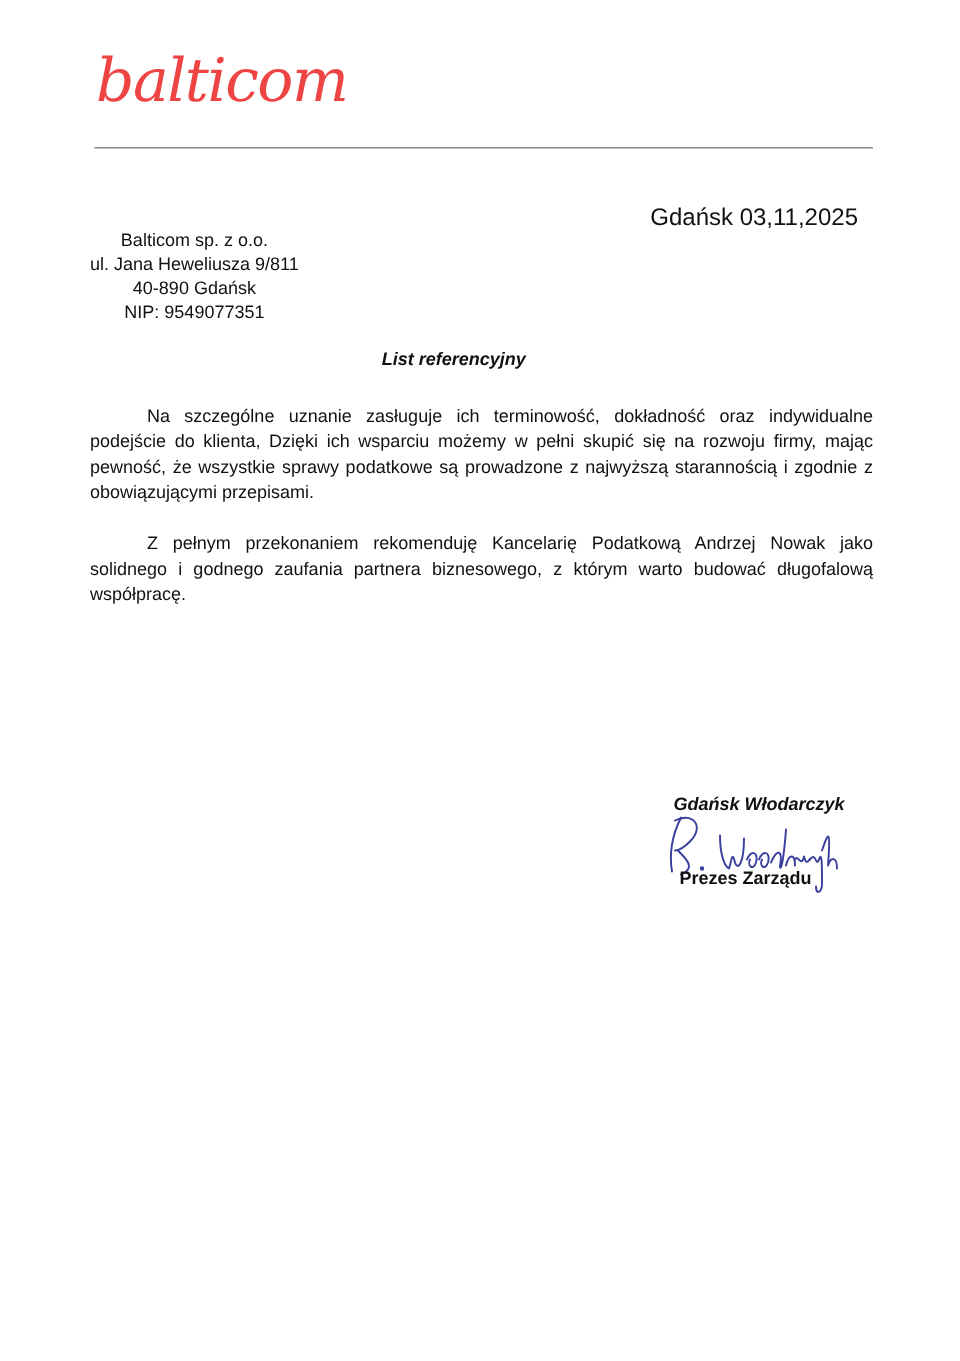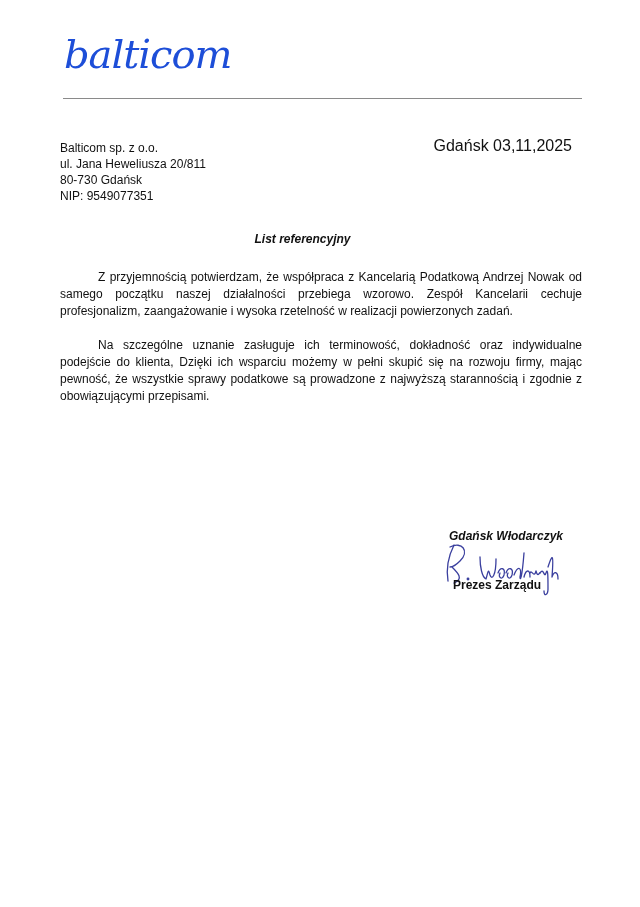--- a/index.html
+++ b/index.html
@@ -1,52 +1,52 @@
 <!DOCTYPE html>
 <html><head>
 <meta charset="utf-8">
 <style>
   html, body { margin: 0; padding: 0; background: #ffffff; }
   body { width: 640px; height: 907px; position: relative; overflow: hidden;
          font-family: "Liberation Sans", sans-serif; color: #111; }
   .logo { position: absolute; left: 64px; top: 34px; font-family: "DejaVu Serif", serif;
-          font-style: italic; font-size: 40px; color: #1d4ed8; letter-spacing: -1px; line-height: 1; }
+          font-style: italic; font-size: 40px; color: #ef4444; letter-spacing: -1px; line-height: 1; }
   .rule { position: absolute; left: 63px; top: 98px; width: 519px; height: 0; border-top: 1px solid #8a8a8a; }
   .date { position: absolute; right: 68px; top: 137px; font-size: 16px; }
-  .address { position: absolute; left: 60px; top: 140px; font-size: 12px; line-height: 16px; }
+  .address { position: absolute; left: 60px; top: 152px; font-size: 12px; line-height: 16px; text-align: center; }
   .address div { white-space: nowrap; }
   .title { position: absolute; left: 0; width: 605px; top: 232px; text-align: center;
            font-size: 12px; font-weight: bold; font-style: italic; }
   .body { position: absolute; left: 60px; width: 522px; top: 269px; font-size: 12px; line-height: 17px; }
   .body p { margin: 0 0 17px 0; text-align: justify; text-indent: 38px; }
   .sig { position: absolute; left: 440px; top: 529px; width: 120px; }
   .sig-name { font-size: 12px; font-weight: bold; font-style: italic; position: absolute; left: 9px; top: 0; white-space: nowrap; }
   .sig-role { font-size: 12px; font-weight: bold; position: absolute; left: 13px; top: 49px; white-space: nowrap; }
   .sig-svg { position: absolute; left: 0; top: 8px; }
 </style>
 </head>
 <body>
 
 <div class="logo">balticom</div>
 <div class="rule"></div>
 
 <div class="date">Gdańsk 03,11,2025</div>
 
 <div class="address">
   <div>Balticom sp. z o.o.</div>
-  <div>ul. Jana Heweliusza 20/811</div>
-  <div>80-730 Gdańsk</div>
+  <div>ul. Jana Heweliusza 9/811</div>
+  <div>40-890 Gdańsk</div>
   <div>NIP: 9549077351</div>
 </div>
 
 <div class="title">List referencyjny</div>
 
 <div class="body">
-  <p>Z przyjemnością potwierdzam, że współpraca z Kancelarią Podatkową Andrzej Nowak od samego początku naszej działalności przebiega wzorowo. Zespół Kancelarii cechuje profesjonalizm, zaangażowanie i wysoka rzetelność w realizacji powierzonych zadań.</p>
   <p>Na szczególne uznanie zasługuje ich terminowość, dokładność oraz indywidualne podejście do klienta, Dzięki ich wsparciu możemy w pełni skupić się na rozwoju firmy, mając pewność, że wszystkie sprawy podatkowe są prowadzone z najwyższą starannością i zgodnie z obowiązującymi przepisami.</p>
+  <p>Z pełnym przekonaniem rekomenduję Kancelarię Podatkową Andrzej Nowak jako solidnego i godnego zaufania partnera biznesowego, z którym warto budować długofalową współpracę.</p>
 </div>
 
 <div class="sig">
   <svg class="sig-svg" width="120" height="62" viewBox="0 0 120 62">
     <g fill="none" stroke="#3a3f9e" stroke-width="1.3" stroke-linecap="round" stroke-linejoin="round">
       <path d="M14 8 C8 20, 6 32, 8 44"></path>
       <path d="M10 10 C22 4, 30 14, 20 24 C16 28, 12 30, 10 30"></path>
       <path d="M12 30 C18 36, 24 42, 14 46"></path>
       <circle cx="28" cy="42" r="0.8" fill="#3a3f9e"></circle>
       <path d="M40 20 C40 30, 42 40, 46 42 C48 36, 48 30, 50 38 C52 44, 56 38, 56 22"></path>

